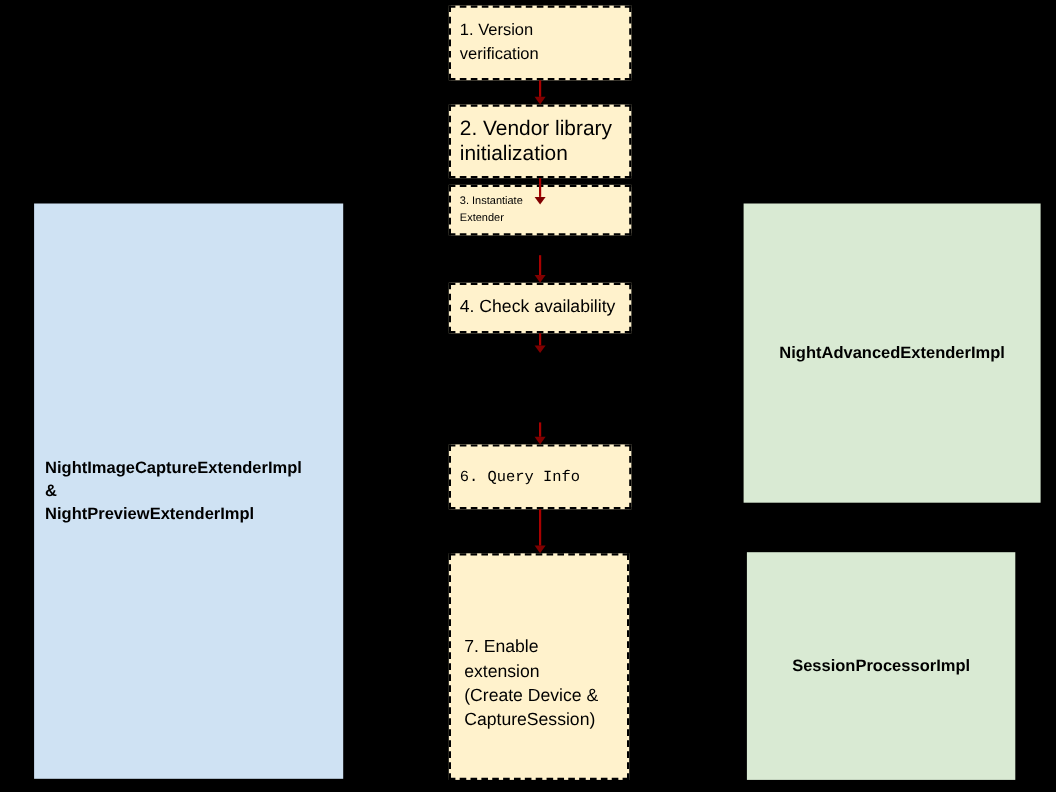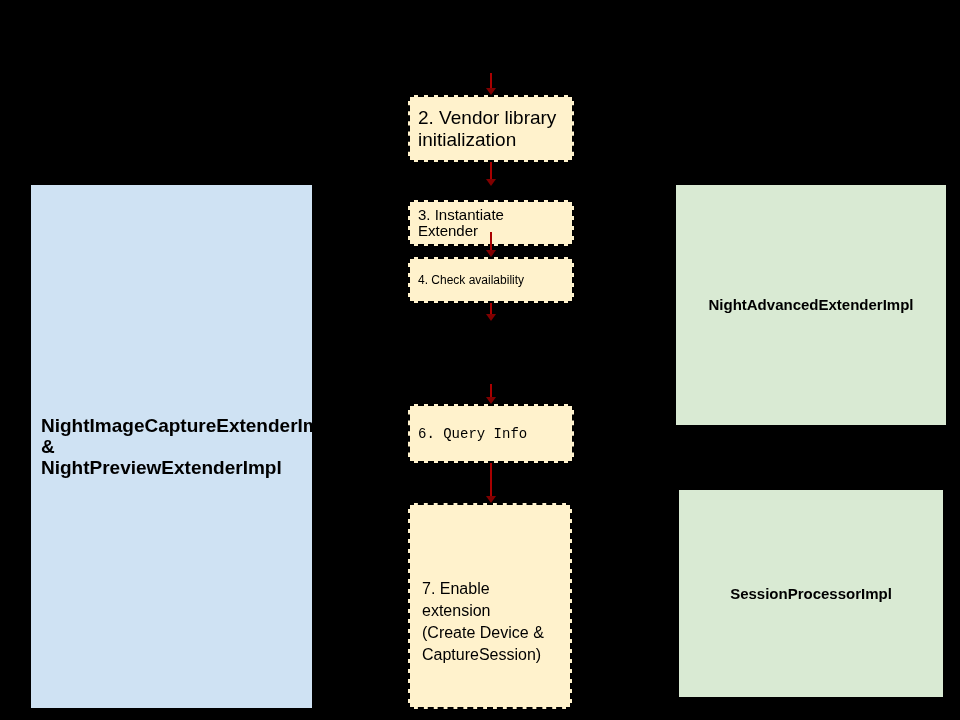--- a/index.html
+++ b/index.html
@@ -27,22 +27,22 @@
     align-items: center;
     color: #000000;
   }
   .step .lbl {
     white-space: pre-line;
     padding-left: 8px;
     padding-right: 4px;
   }
   .s1 { top: 5px;   height: 68px;  font-size: 15px; line-height: 22px; }
   .s2 { top: 95px;  height: 67px;  font-size: 19px; line-height: 22px; }
-  .s3 { top: 200px; height: 46px;  font-size: 15px; line-height: 16px; }
-  .s4 { top: 257px; height: 46px;  font-size: 12px; line-height: 18px; }
+  .s3 { top: 168px; height: 46px;  font-size: 10px; line-height: 16px; }
+  .s4 { top: 257px; height: 46px;  font-size: 16px; line-height: 18px; }
   .s5 { top: 321px; height: 63px;  font-size: 14px; line-height: 19px; }
   .s6 { top: 404px; height: 59px;  font-size: 14px; line-height: 18px; font-family: Liberation Mono, monospace; }
   .s7 { top: 503px; height: 206px; width: 164px; font-size: 16px; line-height: 22px; }
   .s7 .lbl { padding-left: 12px; margin-top: 32px; }
 
   
   .shaft {
     position: absolute;
     left: 490px;
     width: 2px;
@@ -71,48 +71,52 @@
     align-items: center;
     font-weight: bold;
     color: #000000;
   }
   .left-panel {
     left: 31px;
     top: 185px;
     width: 281px;
     height: 523px;
     background: #cfe2f3;
-    font-size: 19px;
+    font-size: 15px;
     line-height: 21px;
   }
   .left-panel .lbl {
     padding-left: 10px;
     white-space: pre-line;
   }
   .green-panel {
     background: #d9ead3;
     justify-content: center;
     text-align: center;
     font-size: 15px;
     line-height: 20px;
   }
-  .g1 { left: 676px; top: 185px; width: 270px; height: 240px; }
-  .g2 { left: 679px; top: 490px; width: 264px; height: 207px; }
+  .g1 { left: 676px; top: 185px; width: 270px; height: 272px; }
+  .g2 { left: 679px; top: 502px; width: 244px; height: 207px; }
 </style>
 </head>
 <body>
 
 <div class="stage">
 
   <div class="panel left-panel">
     <div class="lbl">NightImageCaptureExtenderImpl
 &amp;
 NightPreviewExtenderImpl</div>
   </div>
 
+  <div class="step s1">
+    <div class="lbl">1. Version
+verification</div>
+  </div>
   <div class="step s2">
     <div class="lbl">2. Vendor library
 initialization</div>
   </div>
   <div class="step s3">
     <div class="lbl">3. Instantiate
 Extender</div>
   </div>
   <div class="step s4">
     <div class="lbl">4. Check availability</div>

